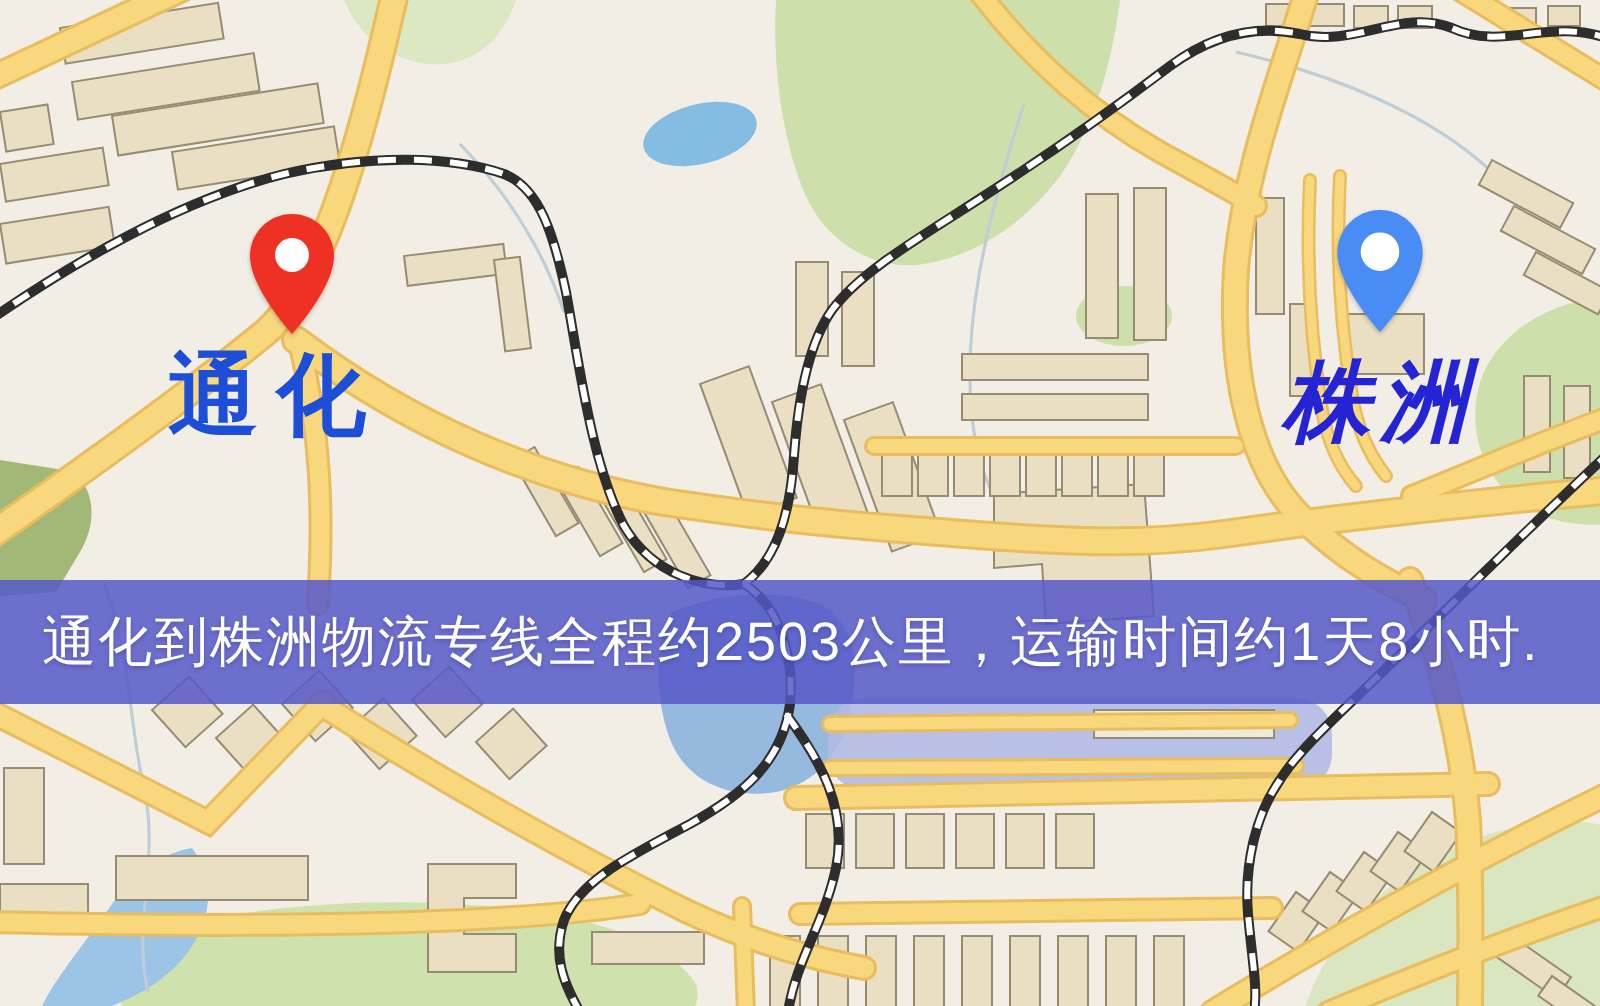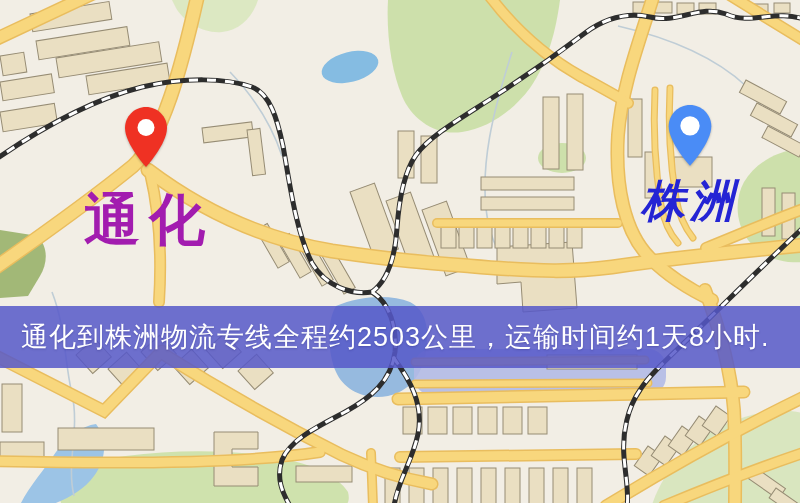--- a/index.html
+++ b/index.html
@@ -8,26 +8,25 @@
     background:#f2eee5;font-family:"Liberation Sans","DejaVu Sans",sans-serif;
   }
   .map-svg{position:absolute;left:0;top:0;width:800px;height:503px;display:block;}
   .pin{position:absolute;filter:drop-shadow(0 1px 1px rgba(0,0,0,.25));}
   .pin-origin{left:124px;top:106px;width:44px;height:62px;}
   .pin-dest{left:667px;top:104px;width:46px;height:63px;}
   .city-label{
     position:absolute;font-family:"Liberation Serif","DejaVu Serif",serif;
     font-weight:700;white-space:nowrap;line-height:1;
   }
-  .label-origin{left:84px;top:192px;font-size:56px;letter-spacing:9px;color:#a21caf;}
+  .label-origin{left:84px;top:176px;font-size:45px;letter-spacing:9px;color:#1d4ed8;}
   .label-dest{left:641px;top:180px;font-size:44px;letter-spacing:5px;color:#2424d4;font-style:italic;}
   .banner{
     position:absolute;left:0;top:290px;width:800px;height:62px;
     background:rgba(86,88,201,0.85);
-    margin-top:16px;
   }
   .banner-text{
     display:block;line-height:62px;padding-left:21px;
     font-size:27px;color:#ffffff;letter-spacing:1px;white-space:nowrap;
     text-shadow:0 1px 2px rgba(40,40,120,.35);
   }
 </style>
 </head>
 <body>
 

